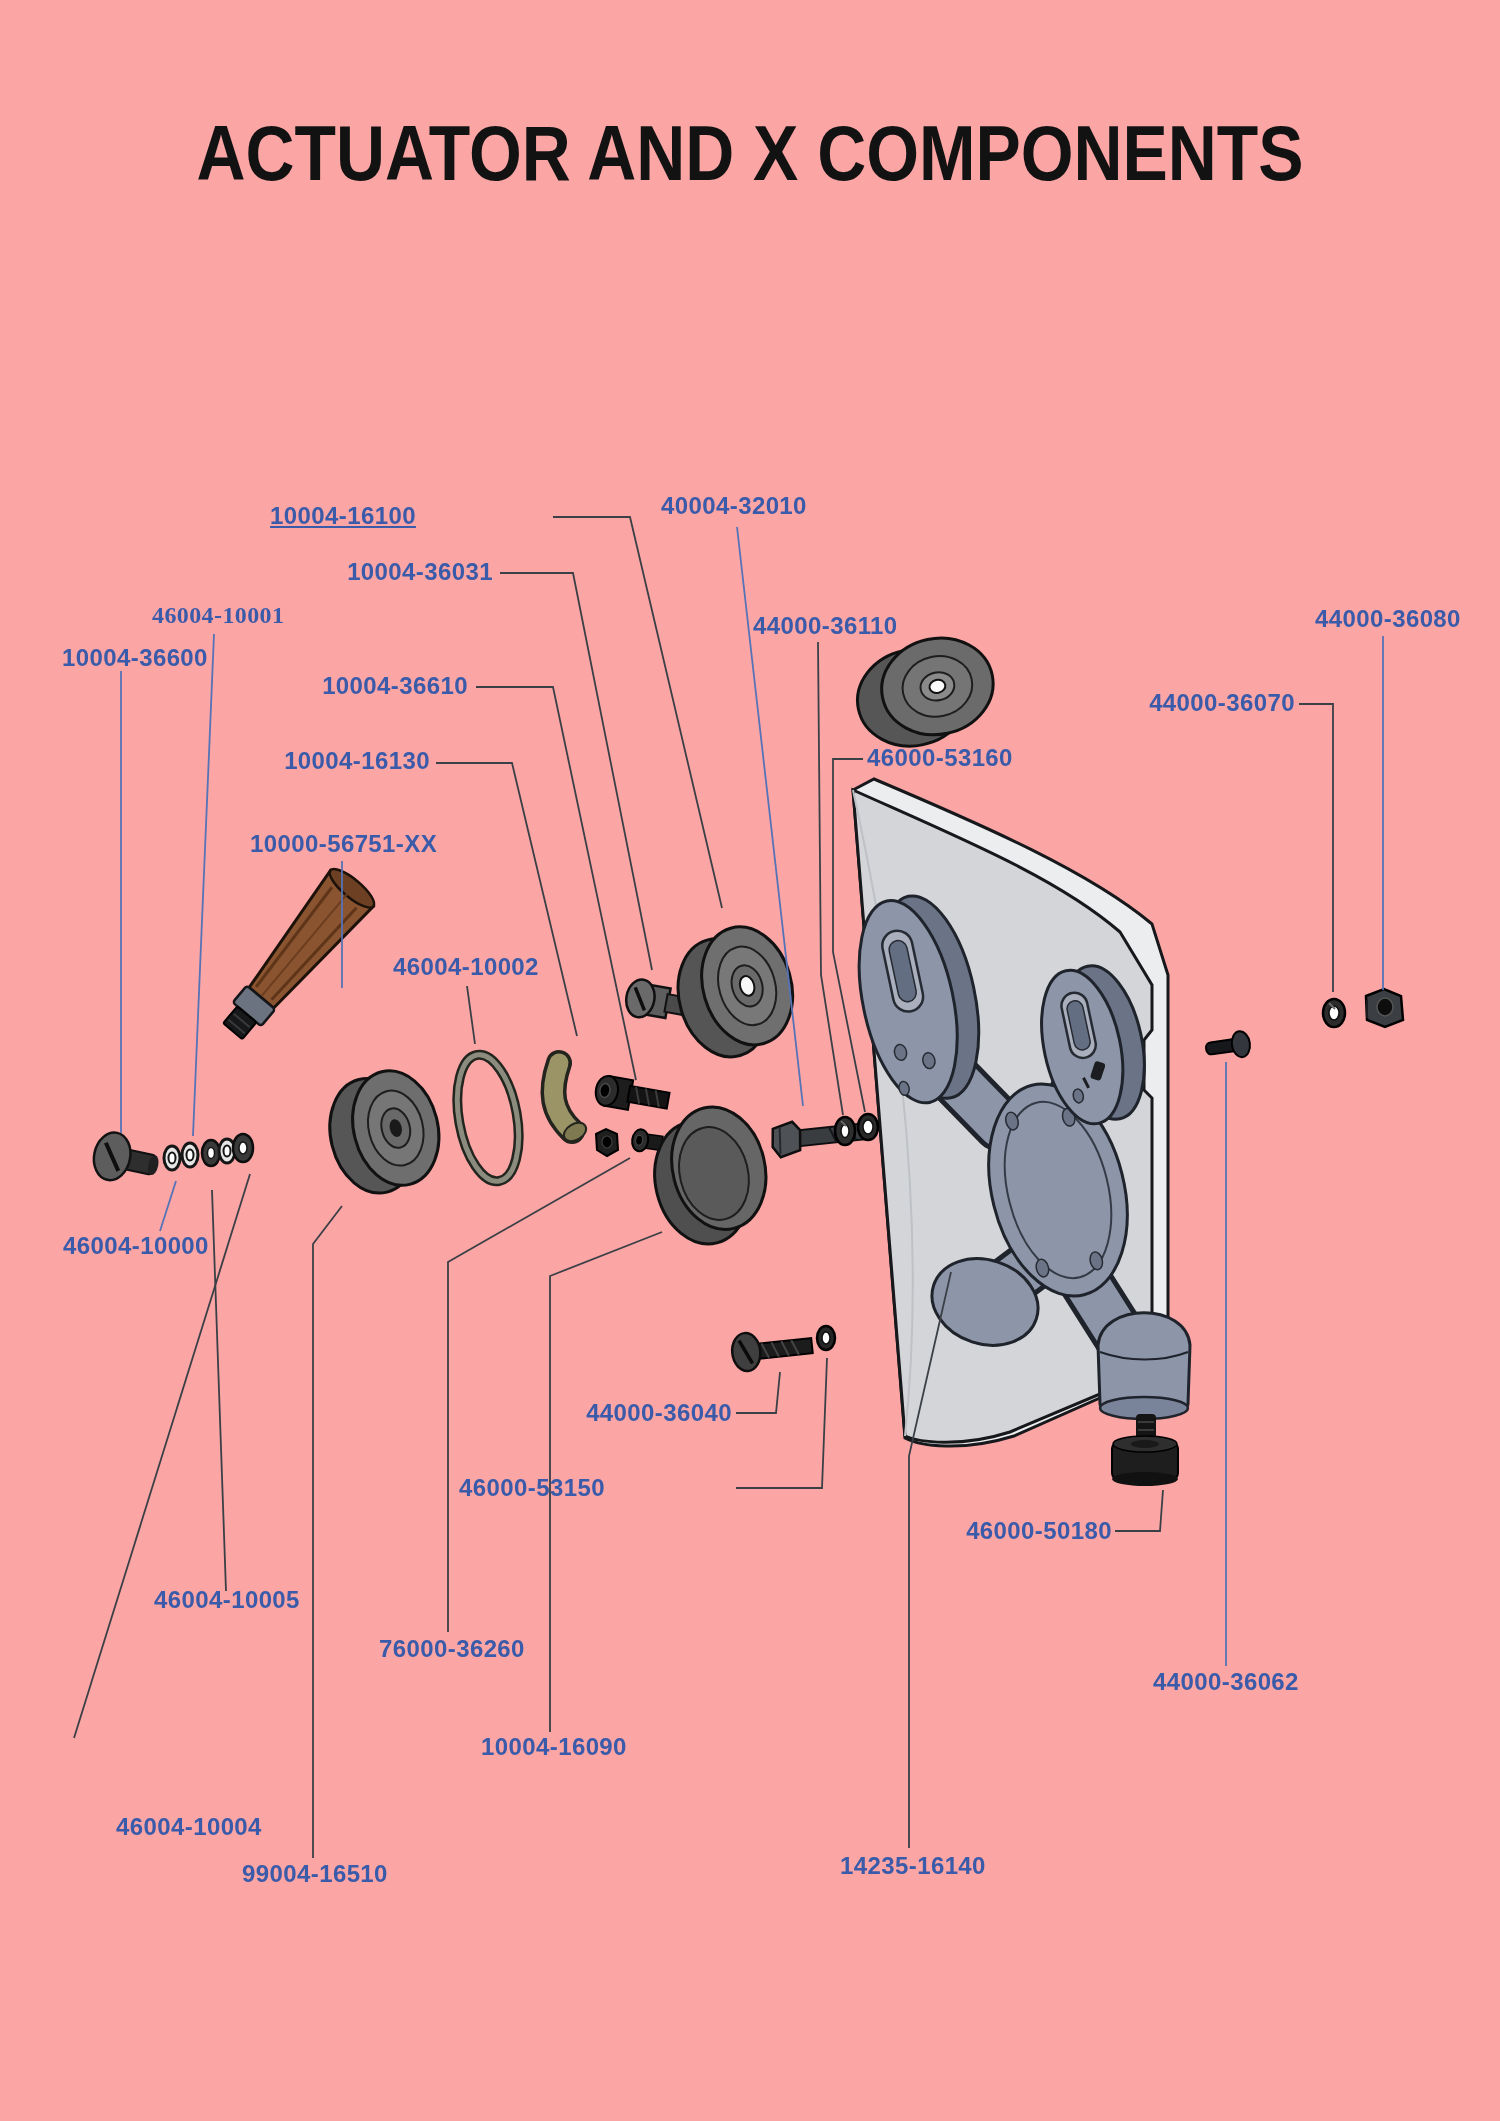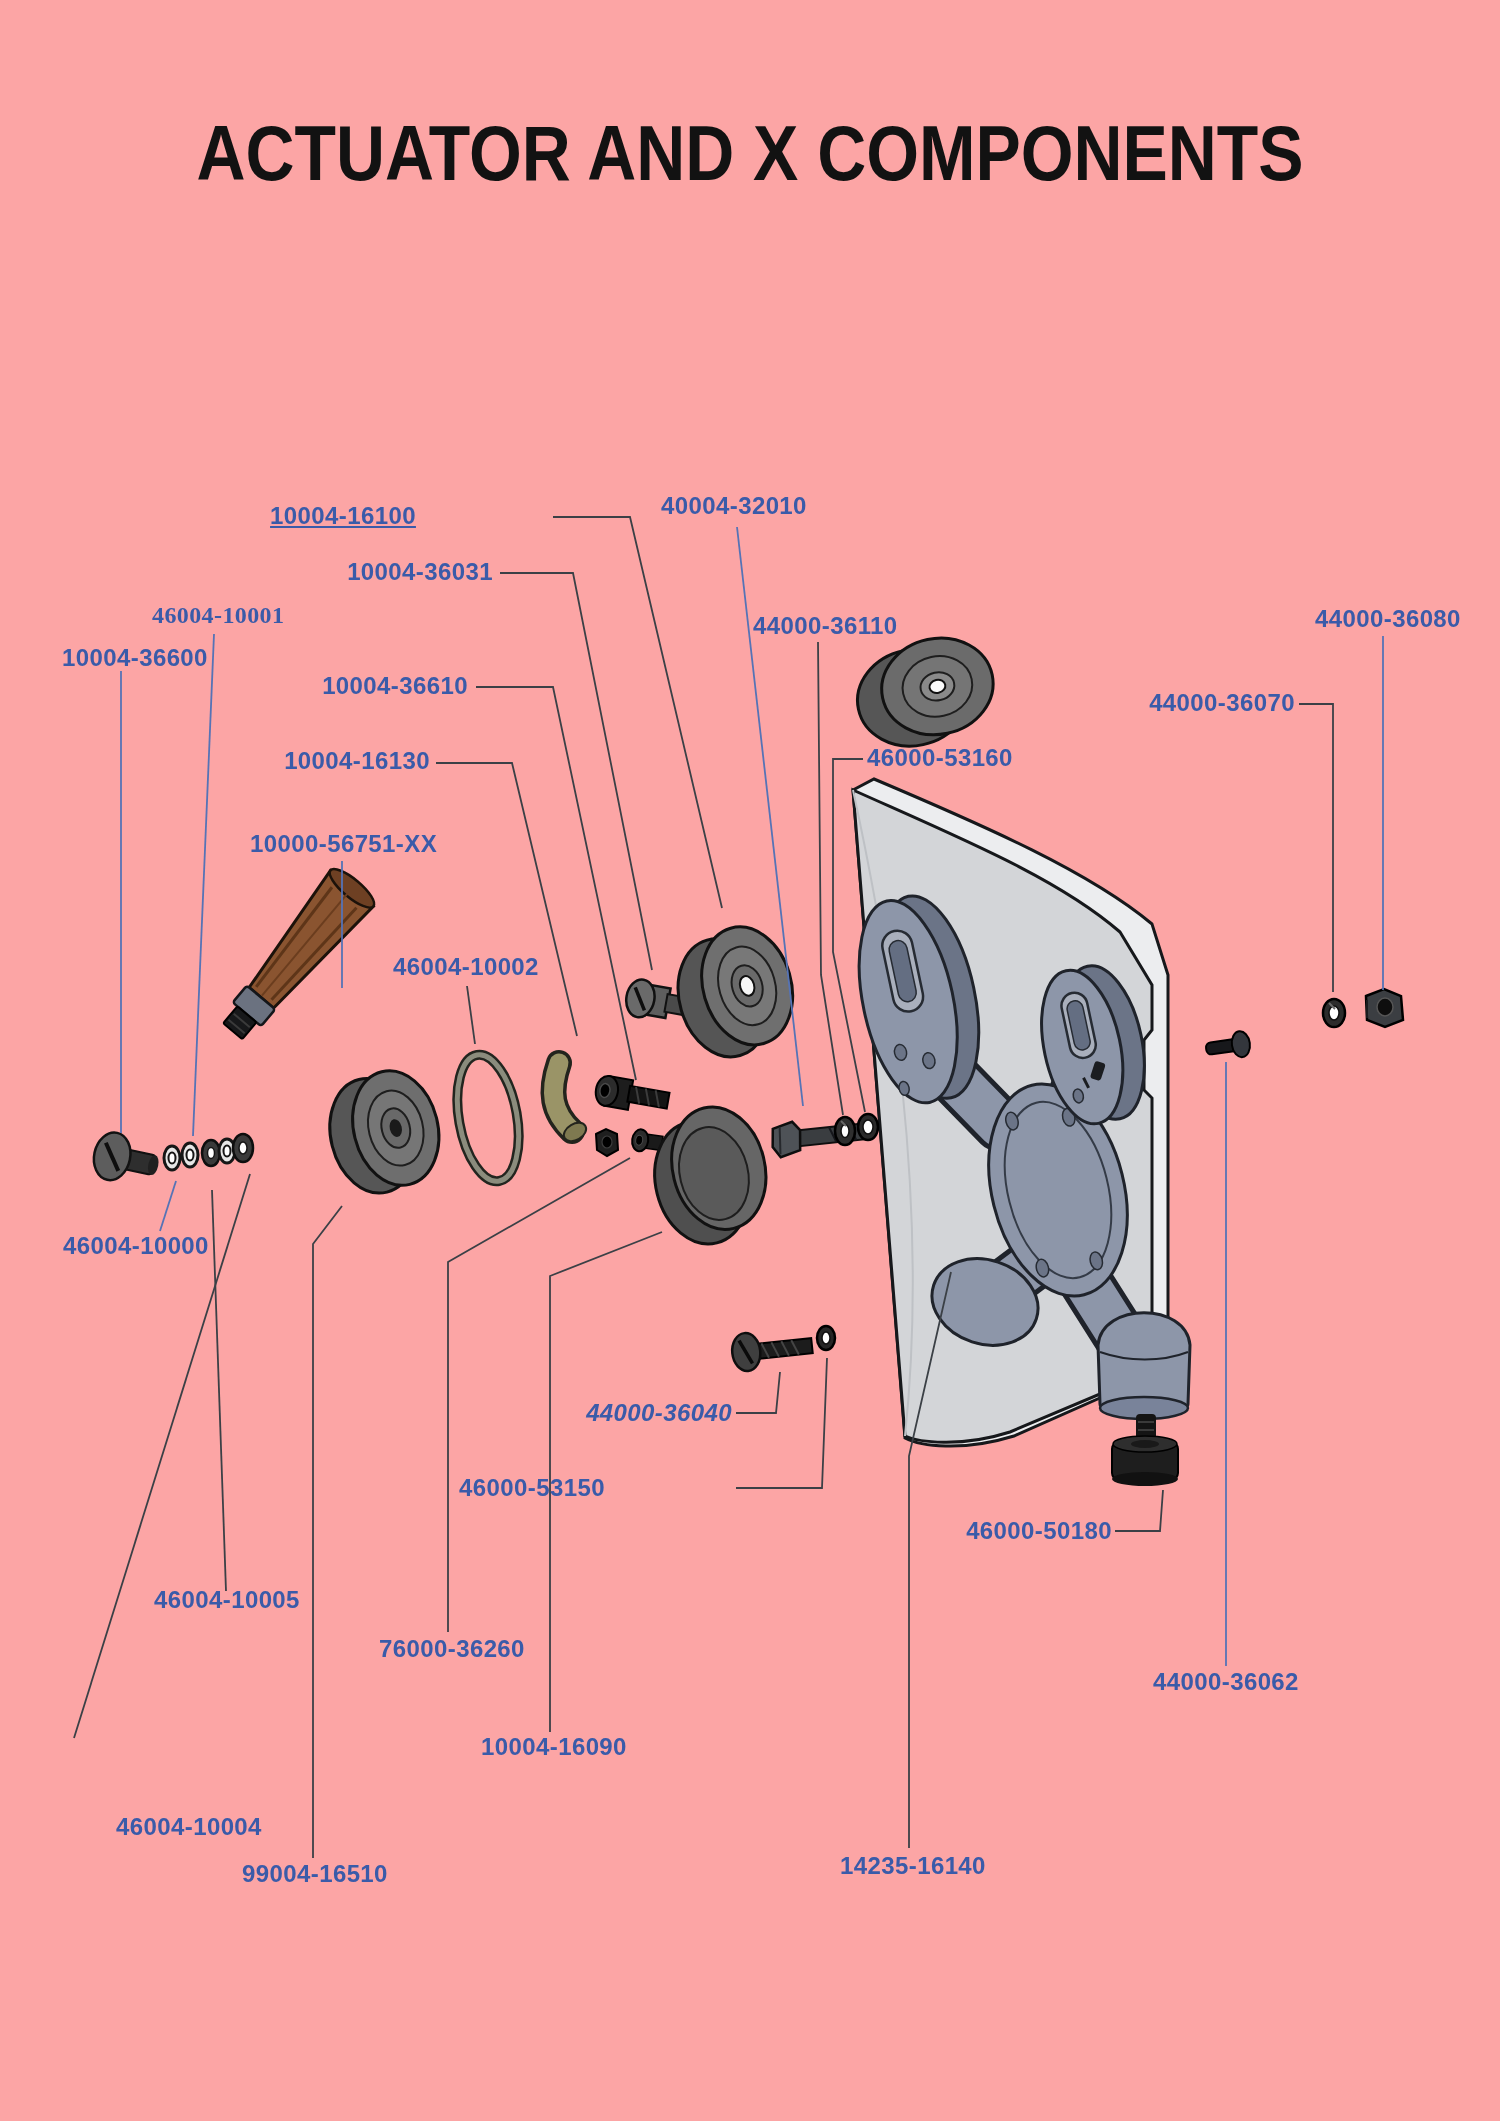--- a/index.html
+++ b/index.html
@@ -283,21 +283,21 @@
     <div class="plabel" style="top: 645px; left: 38px; margin-left: 24px;">10004-36600</div>
     <div class="plabel" style="top: 606px; left: 1315px;">44000-36080</div>
     <div class="plabel" style="top: 613px; left: 753px;">44000-36110</div>
     <div class="plabel" style="top: 690px; left: 895px; width: 400px; text-align: right;">44000-36070</div>
     <div class="plabel" style="top: 673px; left: 68px; width: 400px; text-align: right;">10004-36610</div>
     <div class="plabel" style="top: 745px; left: 867px;">46000-53160</div>
     <div class="plabel" style="top: 748px; left: 30px; width: 400px; text-align: right;">10004-16130</div>
     <div class="plabel" style="top: 831px; left: 250px;">10000-56751-XX</div>
     <div class="plabel" style="top: 954px; left: 393px;">46004-10002</div>
     <div class="plabel" style="top: 1233px; left: 63px;">46004-10000</div>
-    <div class="plabel" style="top: 1400px; left: 332px; width: 400px; text-align: right; font-style: italic;">44000-36040</div>
+    <div class="plabel" style="top: 1400px; left: 332px; width: 400px; text-align: right;">44000-36040</div>
     <div class="plabel" style="top: 1475px; left: 332px; width: 400px; text-align: center;">46000-53150</div>
     <div class="plabel" style="top: 1518px; left: 712px; width: 400px; text-align: right;">46000-50180</div>
     <div class="plabel" style="top: 1587px; left: 154px;">46004-10005</div>
     <div class="plabel" style="top: 1636px; left: 379px;">76000-36260</div>
     <div class="plabel" style="top: 1814px; left: 116px;">46004-10004</div>
     <div class="plabel" style="top: 1734px; left: 481px;">10004-16090</div>
     <div class="plabel" style="top: 1861px; left: 242px;">99004-16510</div>
     <div class="plabel" style="top: 1853px; left: 840px;">14235-16140</div>
     <div class="plabel" style="top: 1669px; left: 1153px;">44000-36062</div>
   </div>

